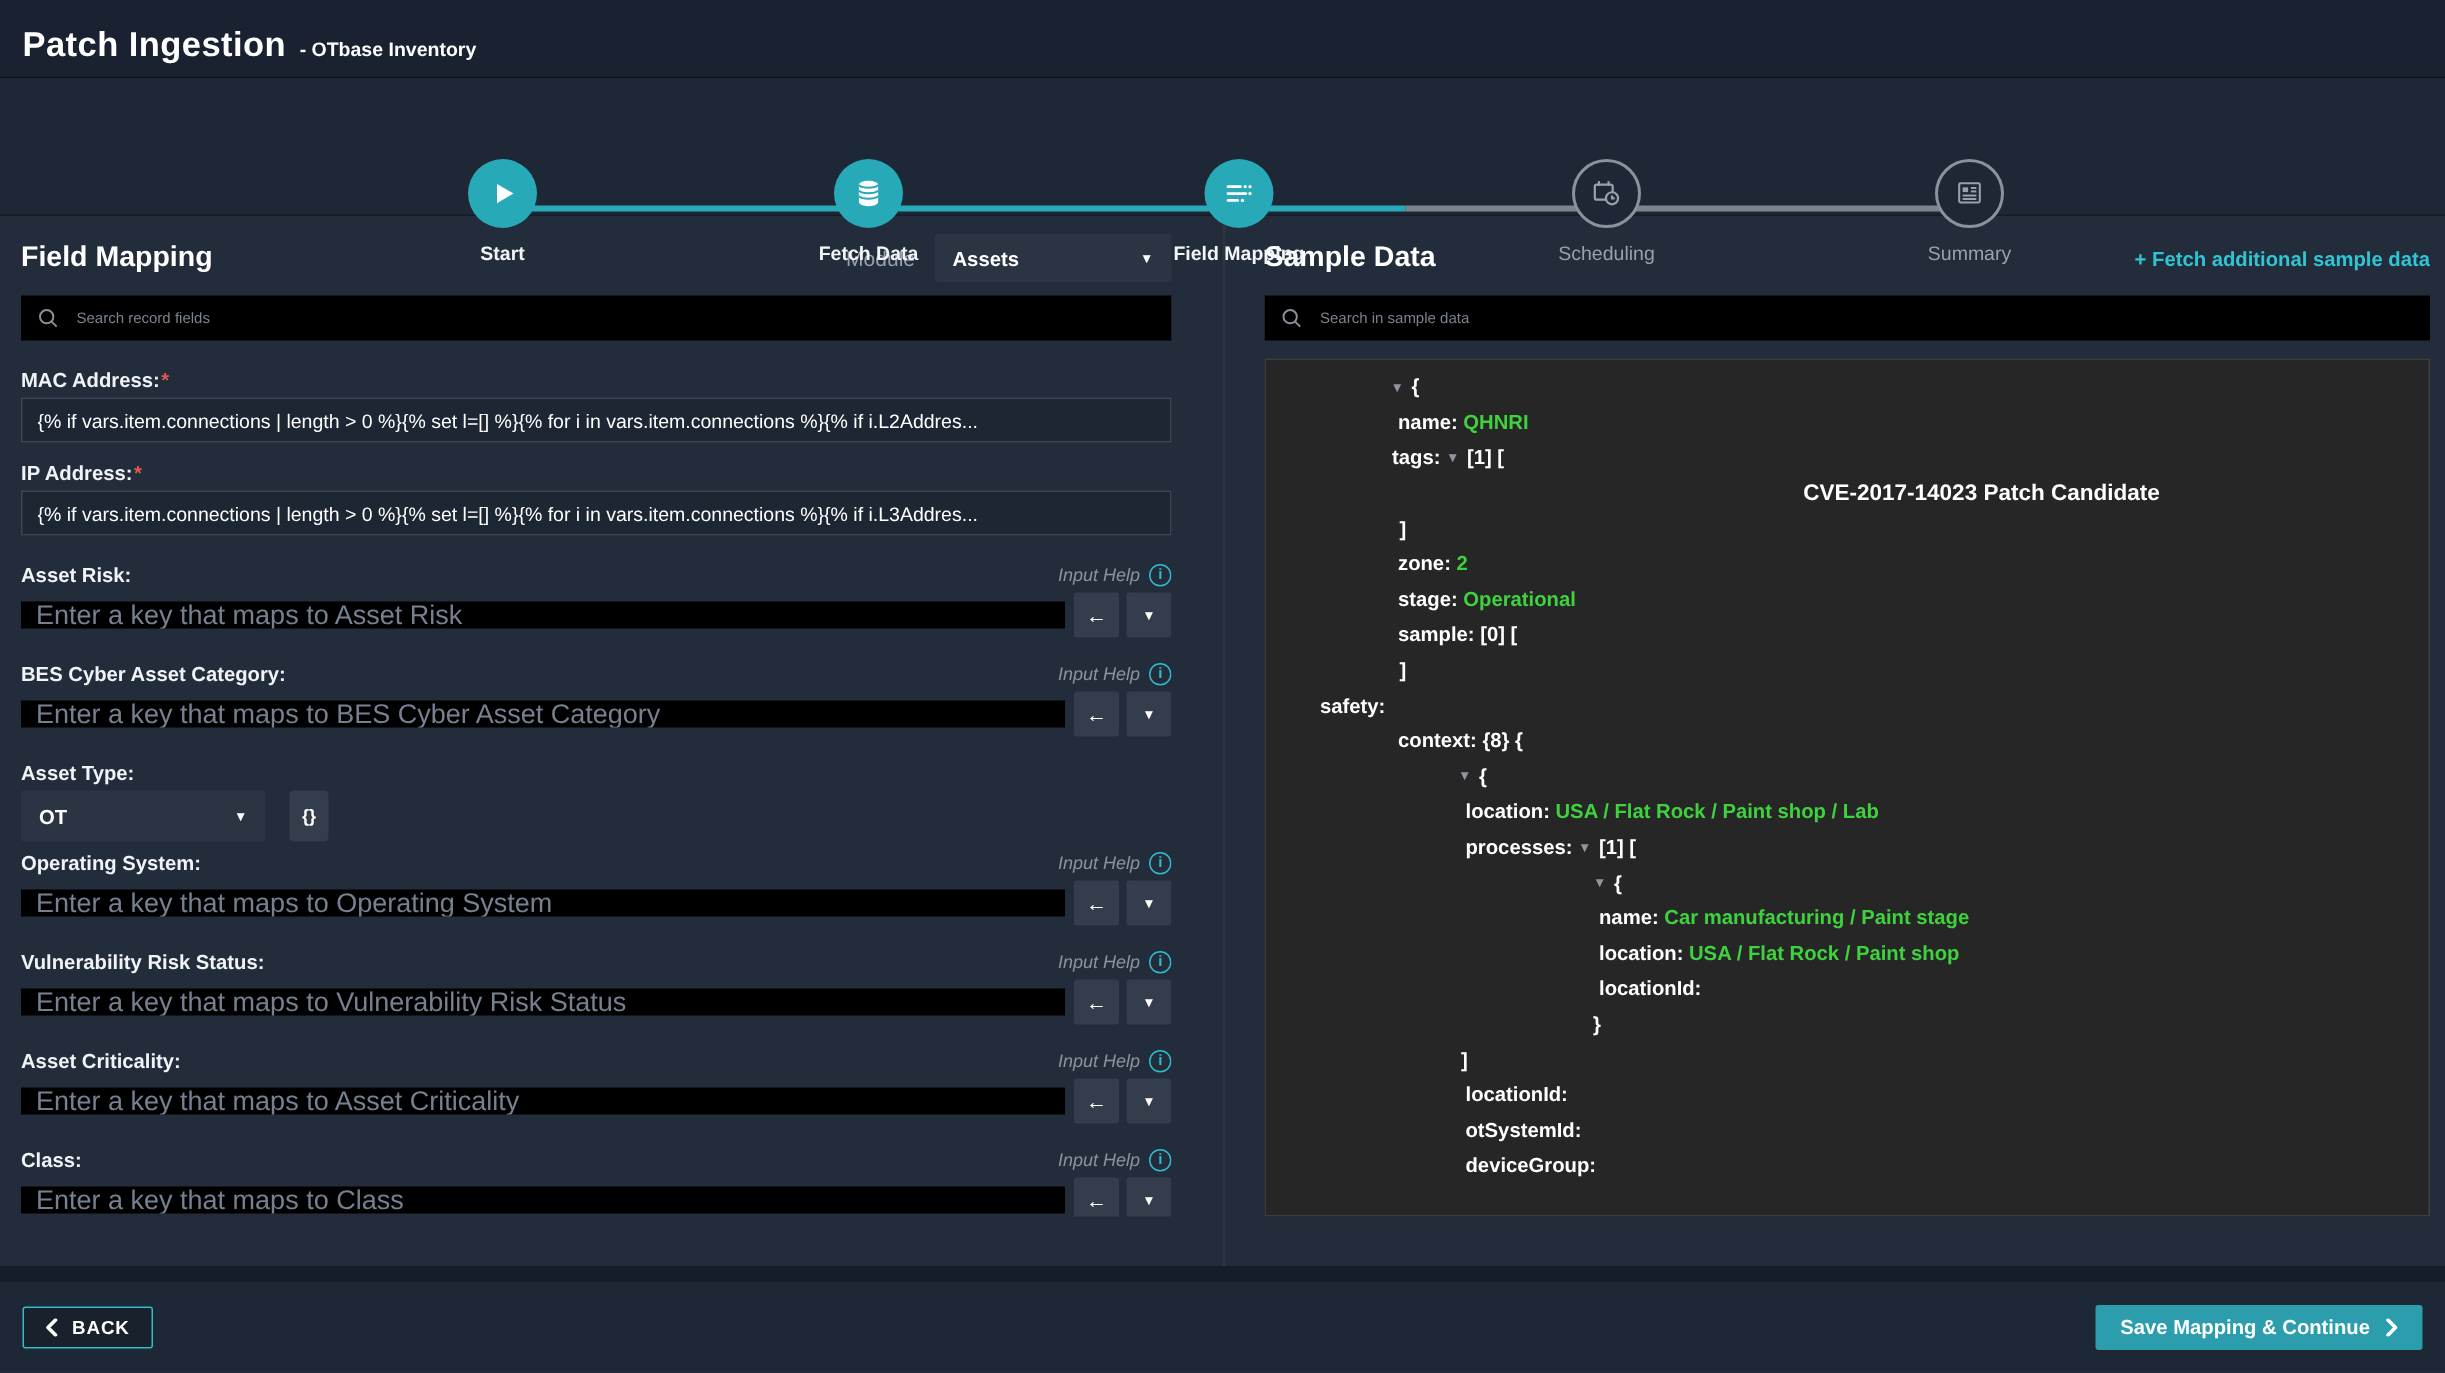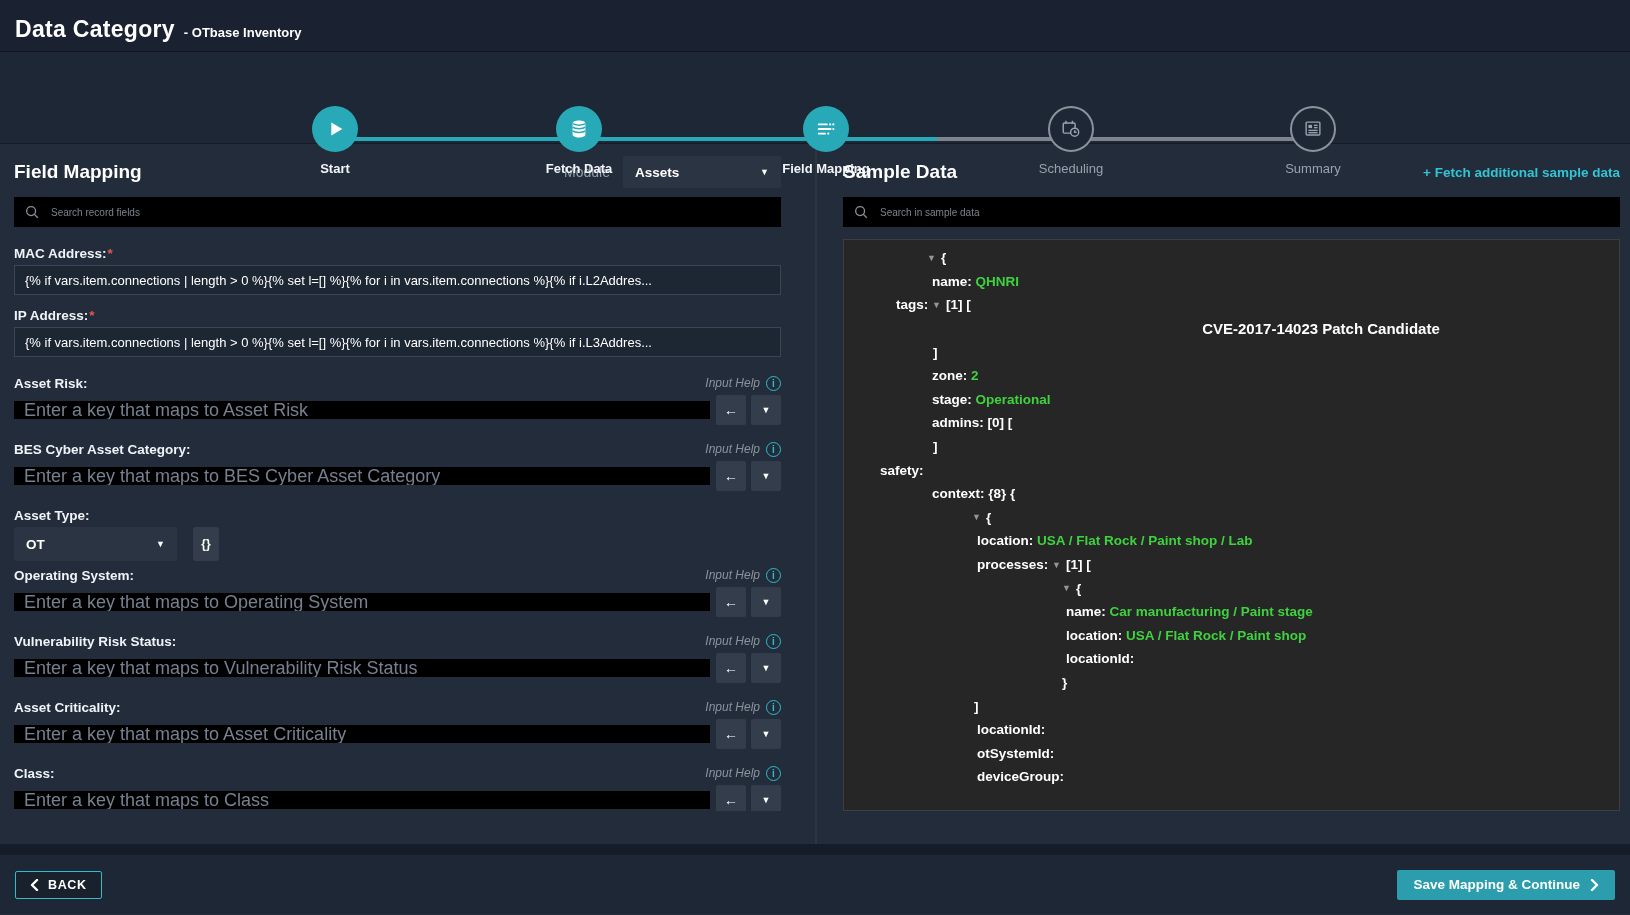--- a/index.html
+++ b/index.html
@@ -79,21 +79,21 @@
     font-weight:700; font-size:12.5px; letter-spacing:.6px; display:flex; align-items:center; gap:9px;
     padding:0 14px; cursor:pointer; font-family:inherit; }
   .save-btn { height:30px; background:#2b9dac; border:none; color:#fff; border-radius:2px;
     font-weight:700; font-size:13.5px; display:flex; align-items:center; gap:10px; padding:0 16px;
     cursor:pointer; font-family:inherit; }
 </style>
 </head>
 <body>
 
 <div class="topbar">
-  <h1>Data Category</h1>
+  <h1>Patch Ingestion</h1>
   <span class="sub">- OTbase Inventory</span>
 </div>
 
 <div class="stepper">
   <div class="seg teal" style="left:335px; width:602px;"></div>
   <div class="seg gray" style="left:937px; width:376px;"></div>
 
   <div class="step done" style="left:265px;">
     <div class="circle">
       <svg width="22" height="22" viewBox="0 0 24 24">
@@ -321,26 +321,26 @@
       <div class="search" style="margin-bottom:0;">
         <svg width="16" height="16" viewBox="0 0 18 18">
           <circle cx="8" cy="8" r="5" stroke="#8a919c" stroke-width="1.5" fill="none"></circle>
           <line x1="11.7" y1="11.7" x2="15.5" y2="15.5" stroke="#8a919c" stroke-width="1.5"></line>
         </svg>
         <input placeholder="Search in sample data" style="">
       </div>
       <div class="codeblock">
           <div class="tline" style="padding-left: 83px;"><span class="tk-tri">▼</span><span class="tk-plain">{</span></div>
           <div class="tline" style="padding-left: 88px;"><span class="tk-key">name: </span><span class="tk-val">QHNRI</span></div>
-          <div class="tline" style="padding-left: 52px;"><span class="tk-key">tags: </span><span class="tk-tri">▼</span><span class="tk-plain">[1] [</span></div>
+          <div class="tline" style="padding-left: 84px;"><span class="tk-key">tags: </span><span class="tk-tri">▼</span><span class="tk-plain">[1] [</span></div>
           <div class="tline big" style="padding-left: 179px;"><span class="tk-plain">CVE-2017-14023 Patch Candidate</span></div>
           <div class="tline" style="padding-left: 89px;"><span class="tk-plain">]</span></div>
           <div class="tline" style="padding-left: 88px;"><span class="tk-key">zone: </span><span class="tk-val">2</span></div>
           <div class="tline" style="padding-left: 88px;"><span class="tk-key">stage: </span><span class="tk-val">Operational</span></div>
-          <div class="tline" style="padding-left: 88px;"><span class="tk-key">admins: </span><span class="tk-plain">[0] [</span></div>
+          <div class="tline" style="padding-left: 88px;"><span class="tk-key">sample: </span><span class="tk-plain">[0] [</span></div>
           <div class="tline" style="padding-left: 89px;"><span class="tk-plain">]</span></div>
           <div class="tline" style="padding-left: 36px;"><span class="tk-key">safety:</span></div>
           <div class="tline" style="padding-left: 88px;"><span class="tk-key">context: </span><span class="tk-plain">{8} {</span></div>
           <div class="tline" style="padding-left: 128px;"><span class="tk-tri">▼</span><span class="tk-plain">{</span></div>
           <div class="tline" style="padding-left: 133px;"><span class="tk-key">location: </span><span class="tk-val">USA / Flat Rock / Paint shop / Lab</span></div>
           <div class="tline" style="padding-left: 133px;"><span class="tk-key">processes: </span><span class="tk-tri">▼</span><span class="tk-plain">[1] [</span></div>
           <div class="tline" style="padding-left: 218px;"><span class="tk-tri">▼</span><span class="tk-plain">{</span></div>
           <div class="tline" style="padding-left: 222px;"><span class="tk-key">name: </span><span class="tk-val">Car manufacturing / Paint stage</span></div>
           <div class="tline" style="padding-left: 222px;"><span class="tk-key">location: </span><span class="tk-val">USA / Flat Rock / Paint shop</span></div>
           <div class="tline" style="padding-left: 222px;"><span class="tk-key">locationId:</span></div>

